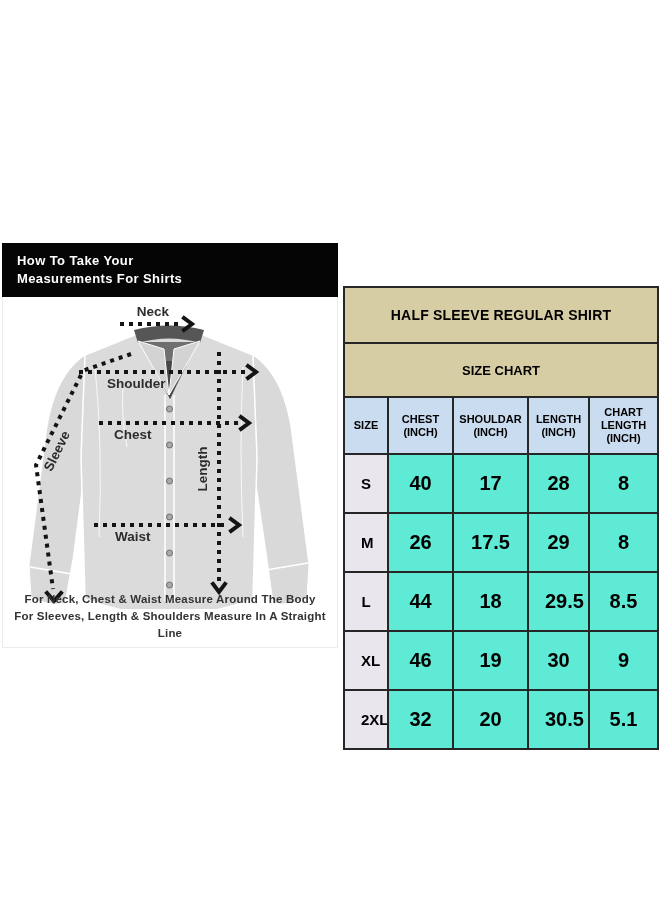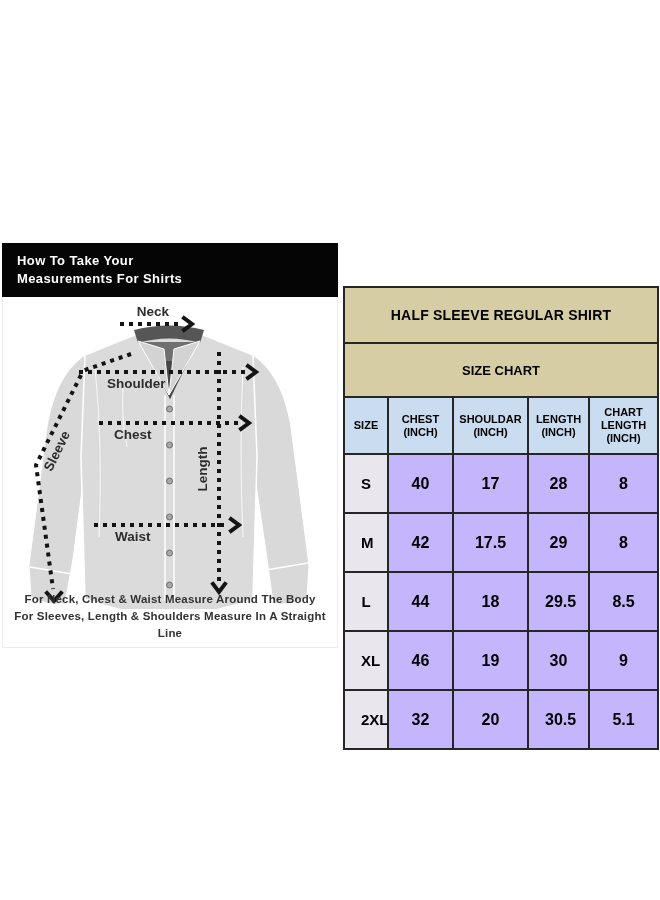--- a/index.html
+++ b/index.html
@@ -33,21 +33,21 @@
     position:absolute; left:343px; top:286px; width:314px;
     border-collapse:collapse; table-layout:fixed;
   }
   .size-table td {
     border:2px solid #262626; text-align:center; vertical-align:middle;
     color:#000000; font-weight:700; padding:16px; overflow:hidden;
   }
   .row-title td   { background:#d6cda5; font-size:14px; height:22px; letter-spacing:.2px; }
   .row-subtitle td{ background:#d6cda5; font-size:13px; height:20px; }
   .row-head td    { background:#cadcf0; font-size:11px; line-height:13px; height:51px; padding:2px 1px; }
-  .row-data td    { background:#c4b5fd; font-size:16px; height:25px; }
+  .row-data td    { background:#5eead4; font-size:20px; height:25px; }
   .row-data td.size-col { background:#e9e6ee; font-size:15px; }
 
   
   .dot-line { stroke:#141414; stroke-width:4; stroke-dasharray:4 5; fill:none; }
   .chev { stroke:#141414; stroke-width:4; fill:none; stroke-linecap:square; }
   .lab { fill:#2d2d2d; font-size:13.5px; font-weight:600; font-family:"Liberation Sans",sans-serif; }
 </style>
 </head>
 <body>
 
@@ -151,21 +151,21 @@
       </tr>
       <tr class="row-data">
         <td class="size-col">S</td>
         <td>40</td>
         <td>17</td>
         <td>28</td>
         <td>8</td>
       </tr>
       <tr class="row-data">
         <td class="size-col">M</td>
-        <td>42</td>
+        <td>26</td>
         <td>17.5</td>
         <td>29</td>
         <td>8</td>
       </tr>
       <tr class="row-data">
         <td class="size-col">L</td>
         <td>44</td>
         <td>18</td>
         <td>29.5</td>
         <td>8.5</td>

